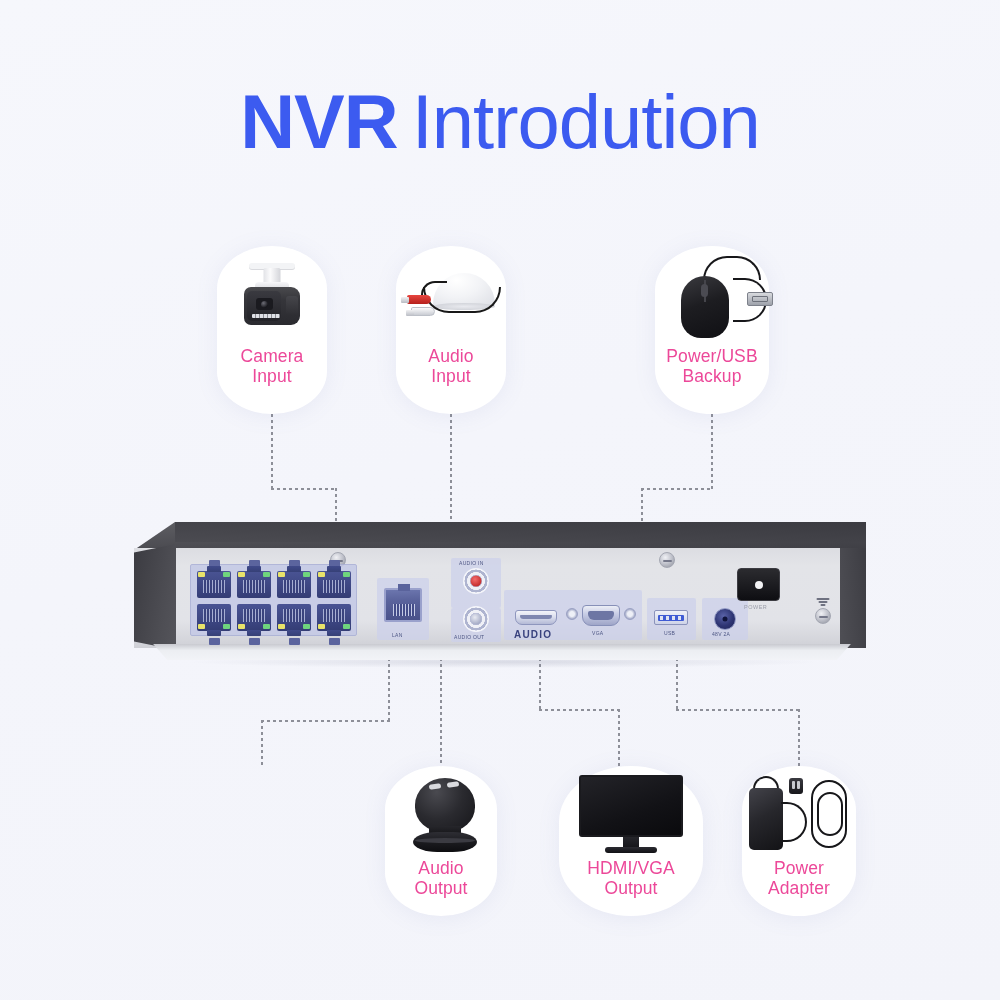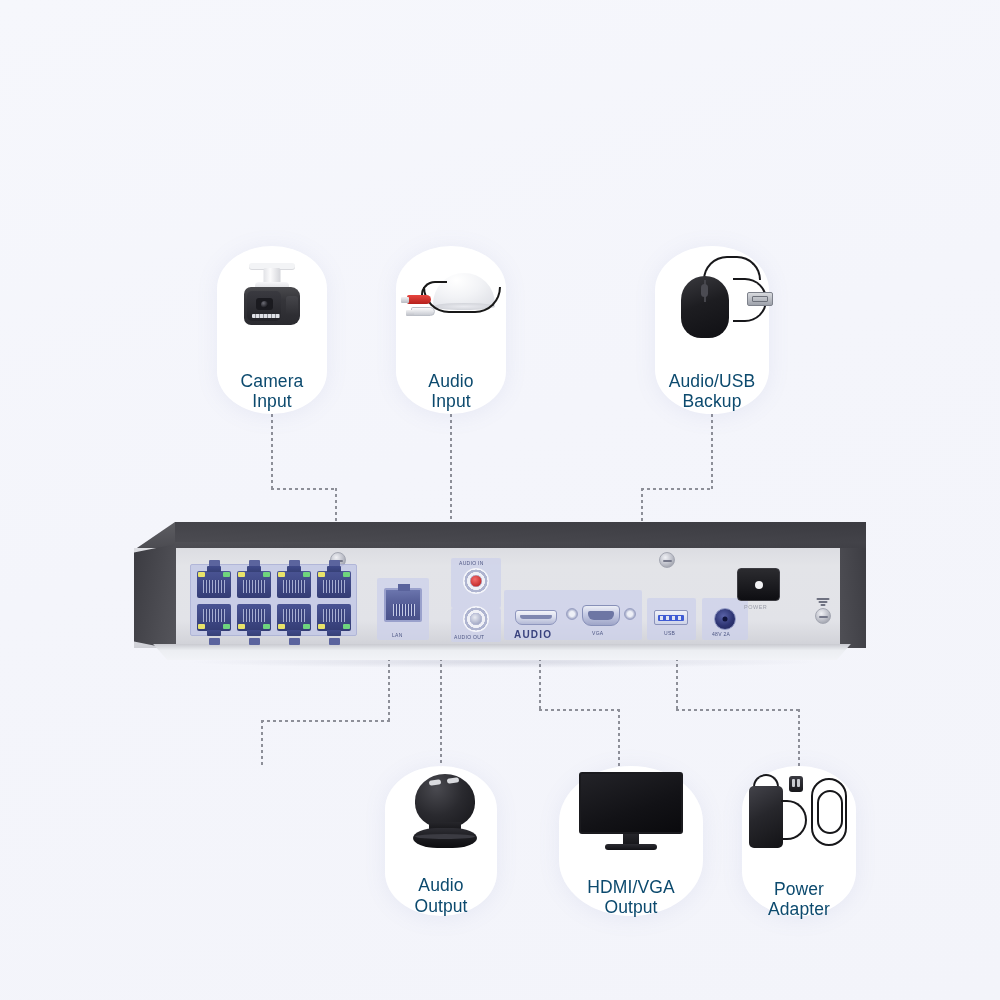--- a/index.html
+++ b/index.html
@@ -54,27 +54,26 @@
   }
   .cap-art {
     position: relative;
     width: 100%;
     display: flex;
     align-items: center;
     justify-content: center;
   }
   .cap-label {
     text-align: center;
-    color: #0c4a6e;
+    color: #ec4899;
     font-size: 17.5px;
     line-height: 1.16;
     font-weight: 400;
     white-space: pre-line;
     letter-spacing: 0.1px;
-    margin-top: 25px;
   }
 
   
   .dot-v, .dot-h {
     position: absolute;
   }
   .dot-v {
     width: 2px;
     background-image: linear-gradient(to bottom, #8d8f98 50%, rgba(255,255,255,0) 0%);
     background-size: 2px 6px;
@@ -431,20 +430,23 @@
   .ad-plug { position:absolute; left:44px; top:10px; width:14px; height:16px; background:linear-gradient(180deg,#3a3a41,#17171b); border-radius:3px; }
   .ad-prong { position:absolute; width:3px; height:8px; background:#c9cbd1; border-radius:1px; top:3px; }
   .ad-cable { position:absolute; left:66px; top:12px; width:36px; height:68px; border:2.4px solid #17171a; border-radius:20px; }
   .ad-cable2 { position:absolute; left:72px; top:24px; width:26px; height:44px; border:2.4px solid #17171a; border-radius:16px; }
 </style>
 </head>
 <body>
 
 <div id="page">
 
+  <div class="title-wrap">
+    <span class="title-bold">NVR</span><span style="display:inline-block;width:14px"></span><span class="title-light">Introdution</span>
+  </div>
 
   <div class="dot-v" style="left:271px; top:414px; height:75px;"></div>
   <div class="dot-h" style="left:271px; top:488px; width:66px;"></div>
   <div class="dot-v" style="left:335px; top:488px; height:62px;"></div>
 
   <div class="dot-v" style="left:450px; top:414px; height:152px;"></div>
 
   <div class="dot-v" style="left:711px; top:414px; height:75px;"></div>
   <div class="dot-h" style="left:641px; top:488px; width:72px;"></div>
   <div class="dot-v" style="left:641px; top:488px; height:120px;"></div>
@@ -505,21 +507,21 @@
       <div class="art" style="width:122px;height:96px;">
         <div class="mouse-cord"></div>
         <div class="mouse-cord2"></div>
         <div class="mouse-body">
           <div class="mouse-split"></div>
           <div class="mouse-wheel"></div>
         </div>
         <div class="usb-plug"></div>
       </div>
     </div>
-    <div class="cap-label">Audio/USB
+    <div class="cap-label">Power/USB
 Backup</div>
   </div>
 
   <div id="nvr">
     <div class="nvr-shadow"></div>
     <div class="nvr-top"></div>
     <div class="nvr-topface"></div>
     <div class="nvr-body"></div>
     <div class="nvr-leftcheek"></div>
     <div class="nvr-rightcheek"></div>

